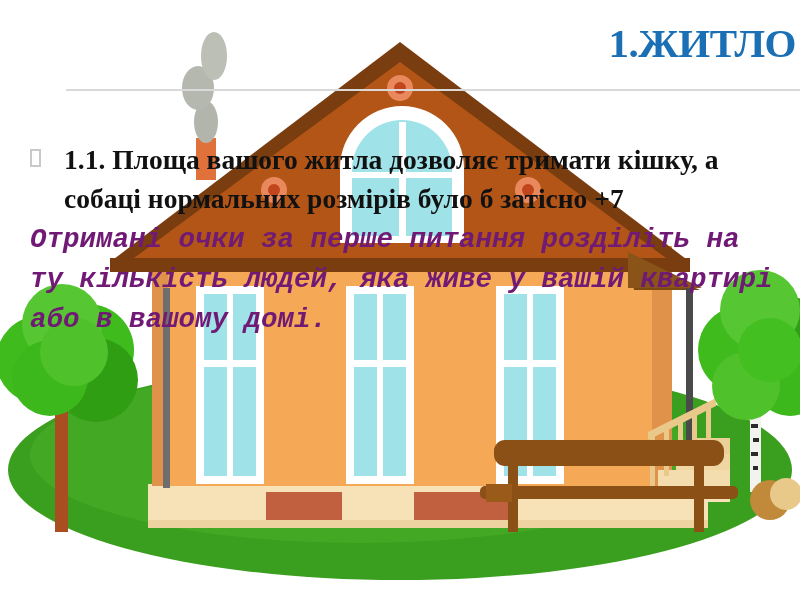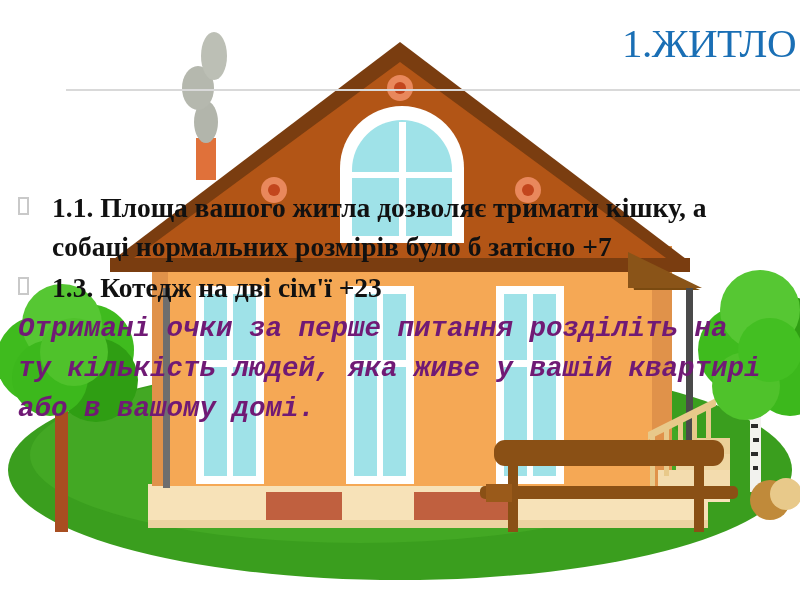--- a/index.html
+++ b/index.html
@@ -42,37 +42,36 @@
 
   
   .slide-title {
     position: absolute;
     right: 4px;
     top: 18px;
     width: 600px;
     text-align: right;
     z-index: 4;
     font-family: "Liberation Serif", "DejaVu Serif", serif;
-    font-weight: normal;
+    font-weight: bold;
     font-size: 41px;
     line-height: 50px;
     letter-spacing: -0.5px;
     color: #1a6fb5;
     white-space: nowrap;
   }
 
   
   .body-block {
     position: absolute;
-    left: 6px;
+    left: 18px;
     top: 140px;
     width: 760px;
     z-index: 4;
     color: #111111;
-    margin-top: 48px;
   }
 
   ul.bullets {
     list-style: none;
     margin: 0;
     padding: 0;
   }
 
   li.bullet-item {
     position: relative;
@@ -238,22 +237,18 @@
 
   <div class="slide-title">1.ЖИТЛО</div>
 
   <div class="body-block">
 
     <ul class="bullets">
       <li class="bullet-item">
         <span class="tofu"></span>
         <span>1.1. Площа вашого житла дозволяє тримати кішку, а собаці нормальних розмірів було б затісно +7</span>
       </li>
-      <li class="bullet-item">
-        <span class="tofu"></span>
-        <span>1.3. Котедж на дві сім'ї +23</span>
-      </li>
     </ul>
 
     <p class="note-paragraph">Отримані очки за перше питання розділіть на ту кількість людей, яка живе у вашій квартирі або в вашому домі.</p>
   </div>
 
 </div>
 
 </body></html>

